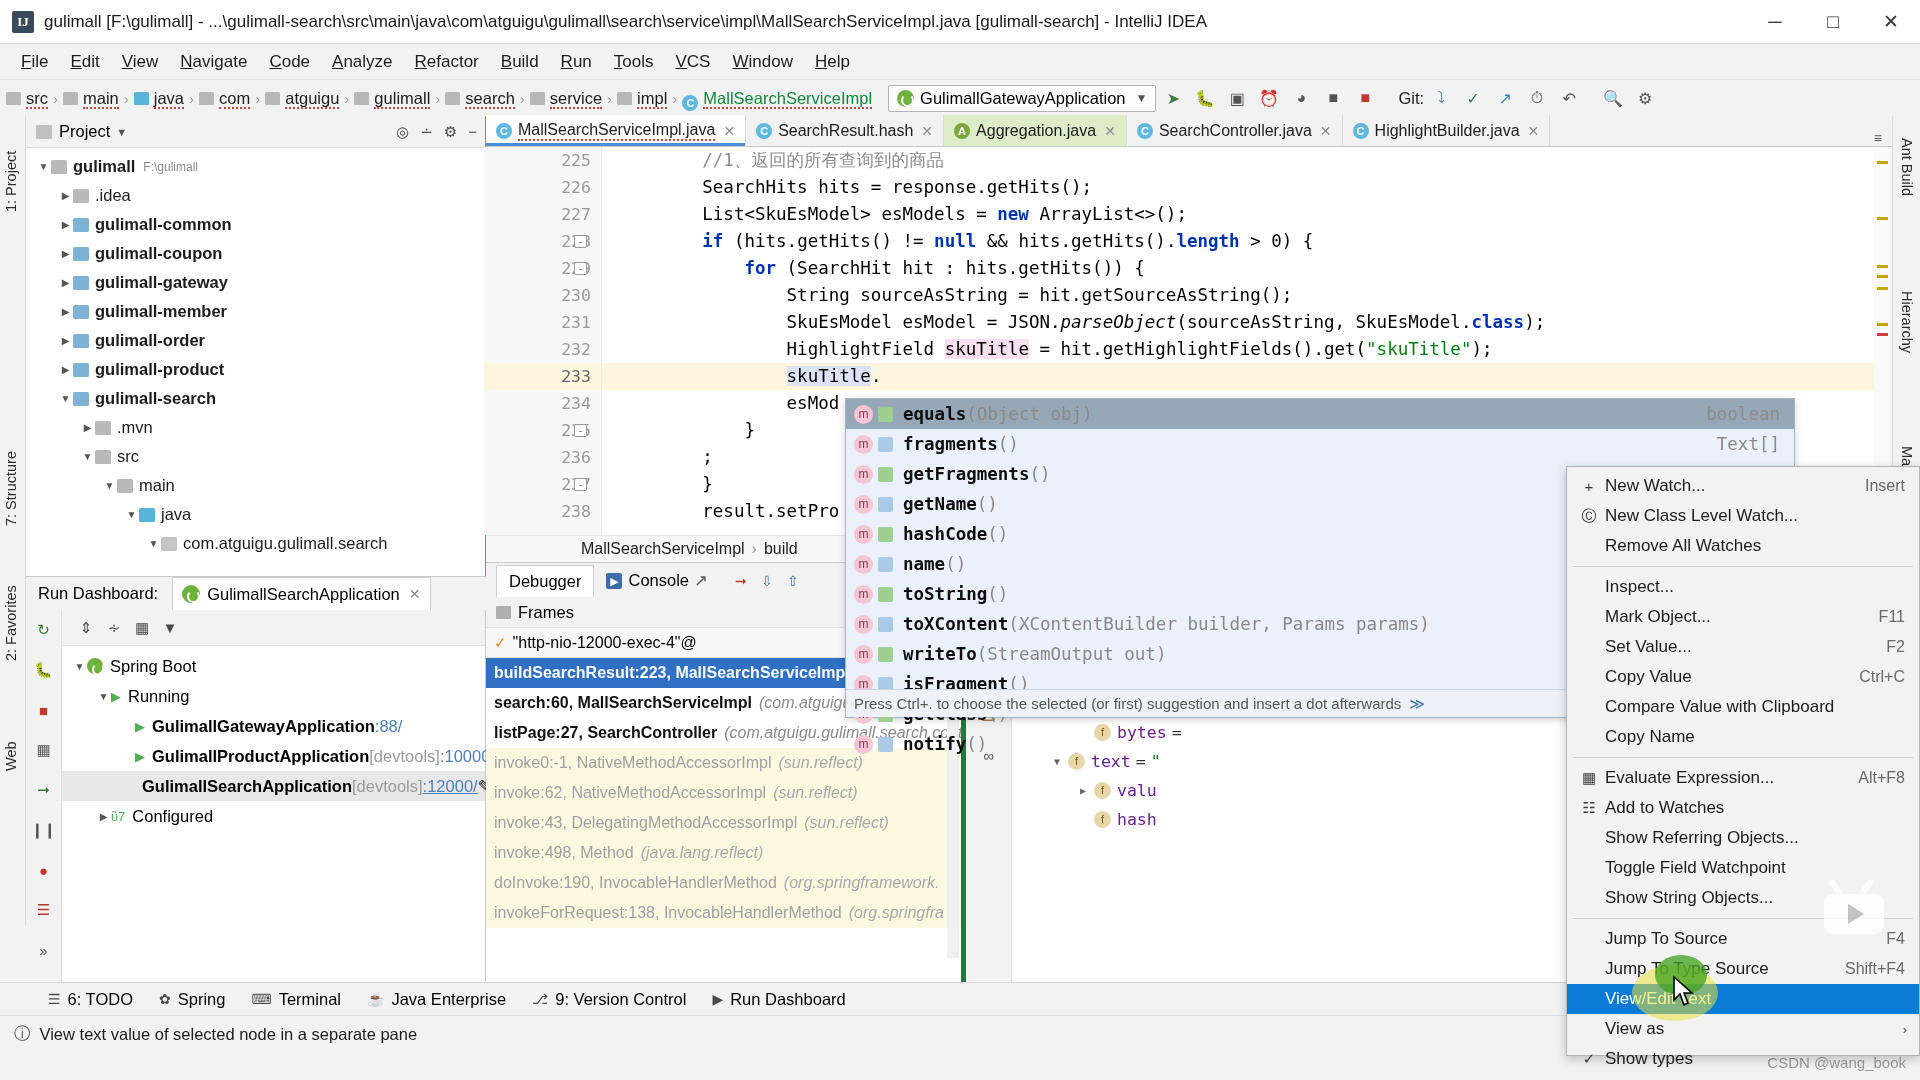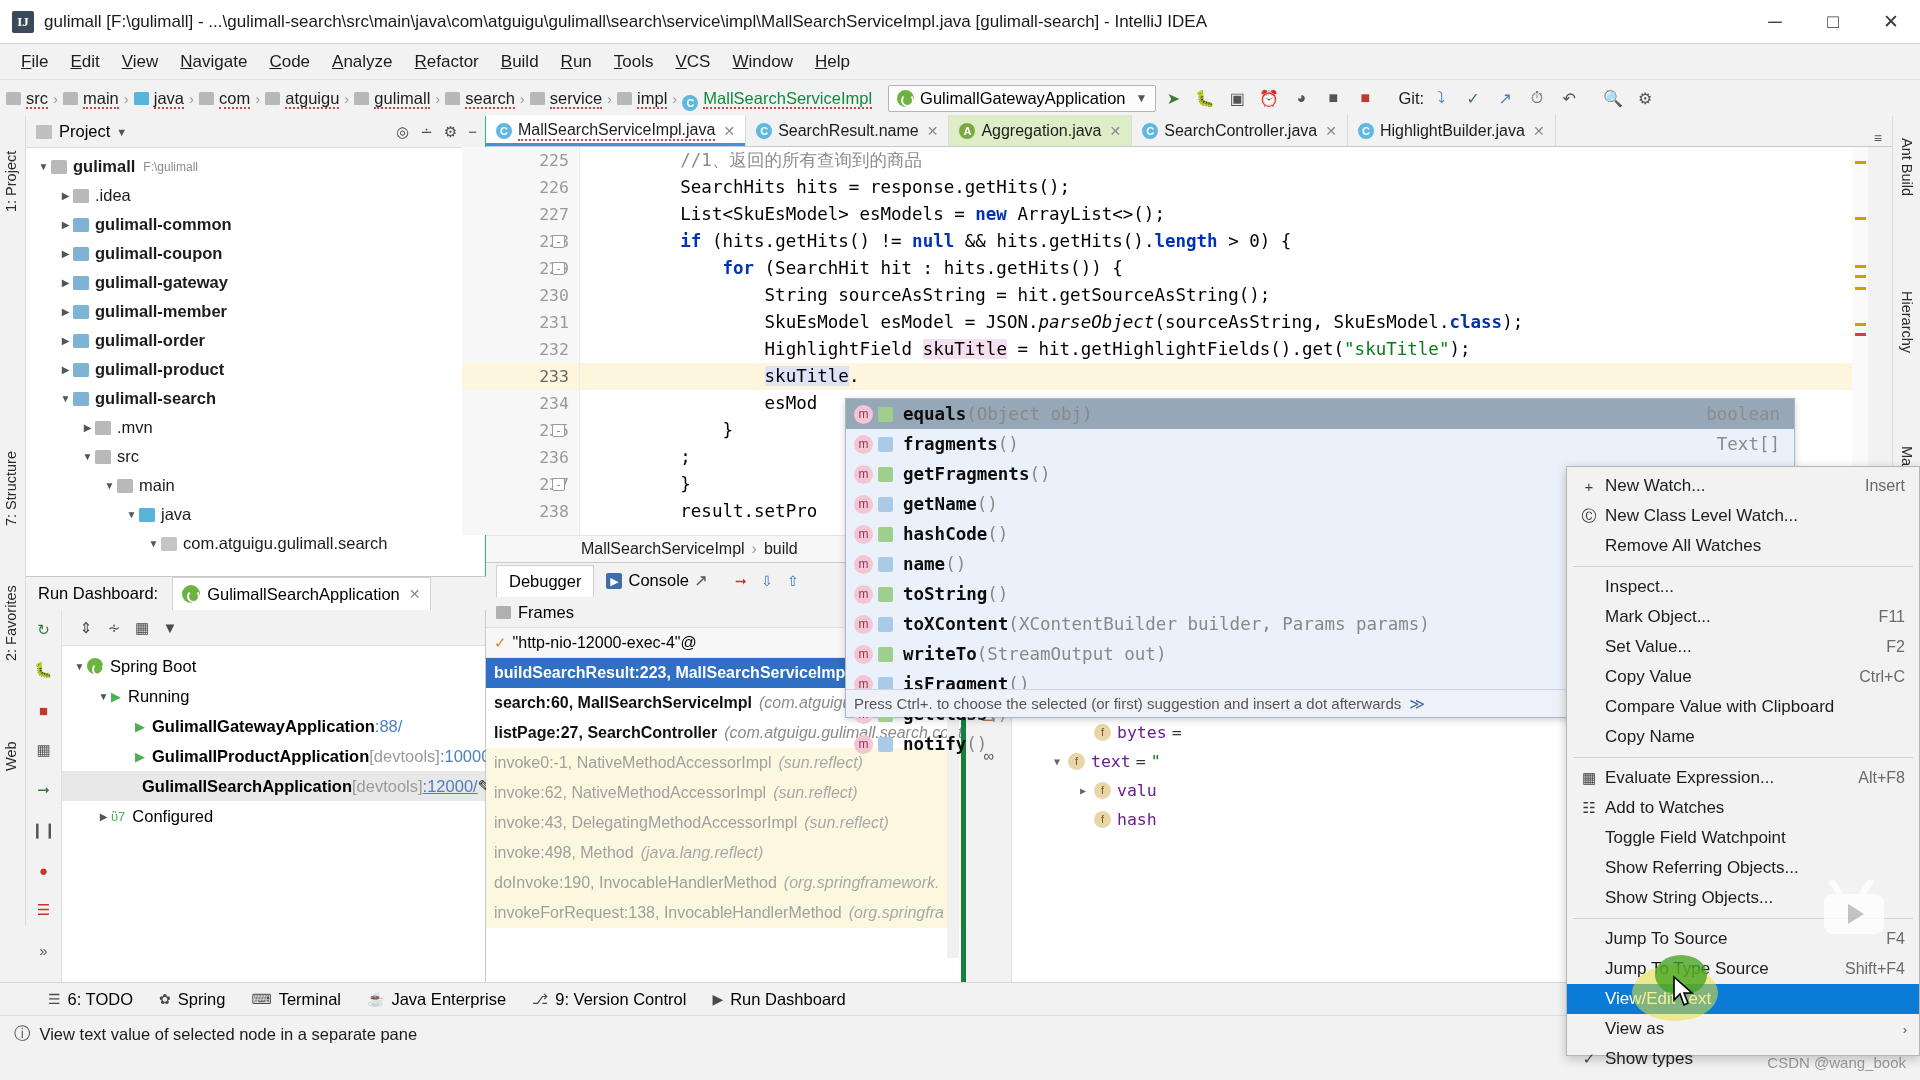--- a/index.html
+++ b/index.html
@@ -140,21 +140,21 @@
   .tab.green { background:#ddedc8; }
   .tab .x { margin-left:8px; color:#8a8a8a; font-size:14px; }
   .tab .tabico { width:16px;height:16px;border-radius:50%; background:#5fb8e0; color:#fff;
                  font-size:11px; font-weight:bold; text-align:center; line-height:16px; margin-right:6px; }
   .tab .tabico.g { background:#7aa83c; }
   .tab-underline { position:absolute; left:0; right:0; bottom:0; height:3px; background:#4a90d9; }
   .tabbar-right { margin-left:auto; display:flex; align-items:center; padding-right:10px; color:#555; font-size:14px;}
 
   
   .editor {
-    position:absolute; left:462px; top:147px; width:1406px; height:388px;
+    position:absolute; left:484px; top:147px; width:1406px; height:388px;
     background:#ffffff; overflow:hidden;
   }
   .gutter {
     position:absolute; left:0; top:0; width:118px; height:388px;
     background:#f7f7f7; border-right:1px solid #ececec;
   }
   .gline {
     height:27px; line-height:27px; text-align:right; padding-right:10px;
     font-family:"DejaVu Sans Mono", monospace; font-size:16.5px; color:#999999;
   }
@@ -546,21 +546,21 @@
 
   <div class="tabbar" id="tabbar">
     <div class="tab active">
         <span class="tabico">C</span>
         <span class="squiggle">MallSearchServiceImpl.java</span>
         <span class="x">✕</span>
         <div class="tab-underline"></div>
       </div>
       <div class="tab">
         <span class="tabico">C</span>
-        <span>SearchResult.name</span>
+        <span>SearchResult.hash</span>
         <span class="x">✕</span>
       </div>
       <div class="tab green">
         <span class="tabico g">A</span>
         <span>Aggregation.java</span>
         <span class="x">✕</span>
       </div>
       <div class="tab">
         <span class="tabico">C</span>
         <span>SearchController.java</span>
@@ -931,25 +931,25 @@
         <span class="mico">▦</span>
         <span>Evaluate Expression...</span>
         <span class="macc">Alt+F8</span>
       </div>
       <div class="mrow">
         <span class="mico">☷</span>
         <span>Add to Watches</span>
       </div>
       <div class="mrow">
         <span class="mico"></span>
+        <span>Show Referring Objects...</span>
+      </div>
+      <div class="mrow">
+        <span class="mico"></span>
         <span>Toggle Field Watchpoint</span>
-      </div>
-      <div class="mrow">
-        <span class="mico"></span>
-        <span>Show Referring Objects...</span>
       </div>
       <div class="mrow">
         <span class="mico"></span>
         <span>Show String Objects...</span>
       </div>
       <div class="msep"></div>
       <div class="mrow">
         <span class="mico"></span>
         <span>Jump To Source</span>
         <span class="macc">F4</span>

